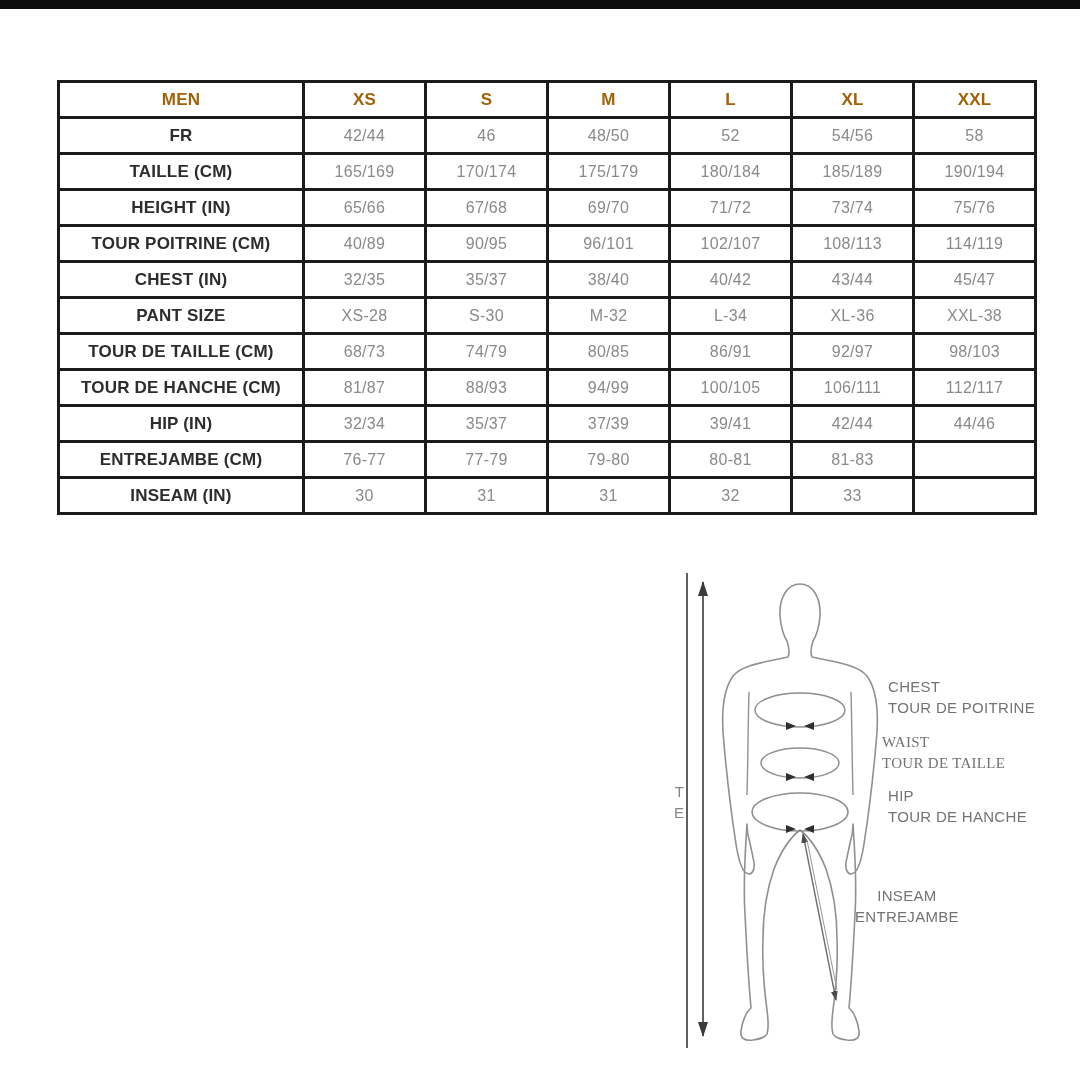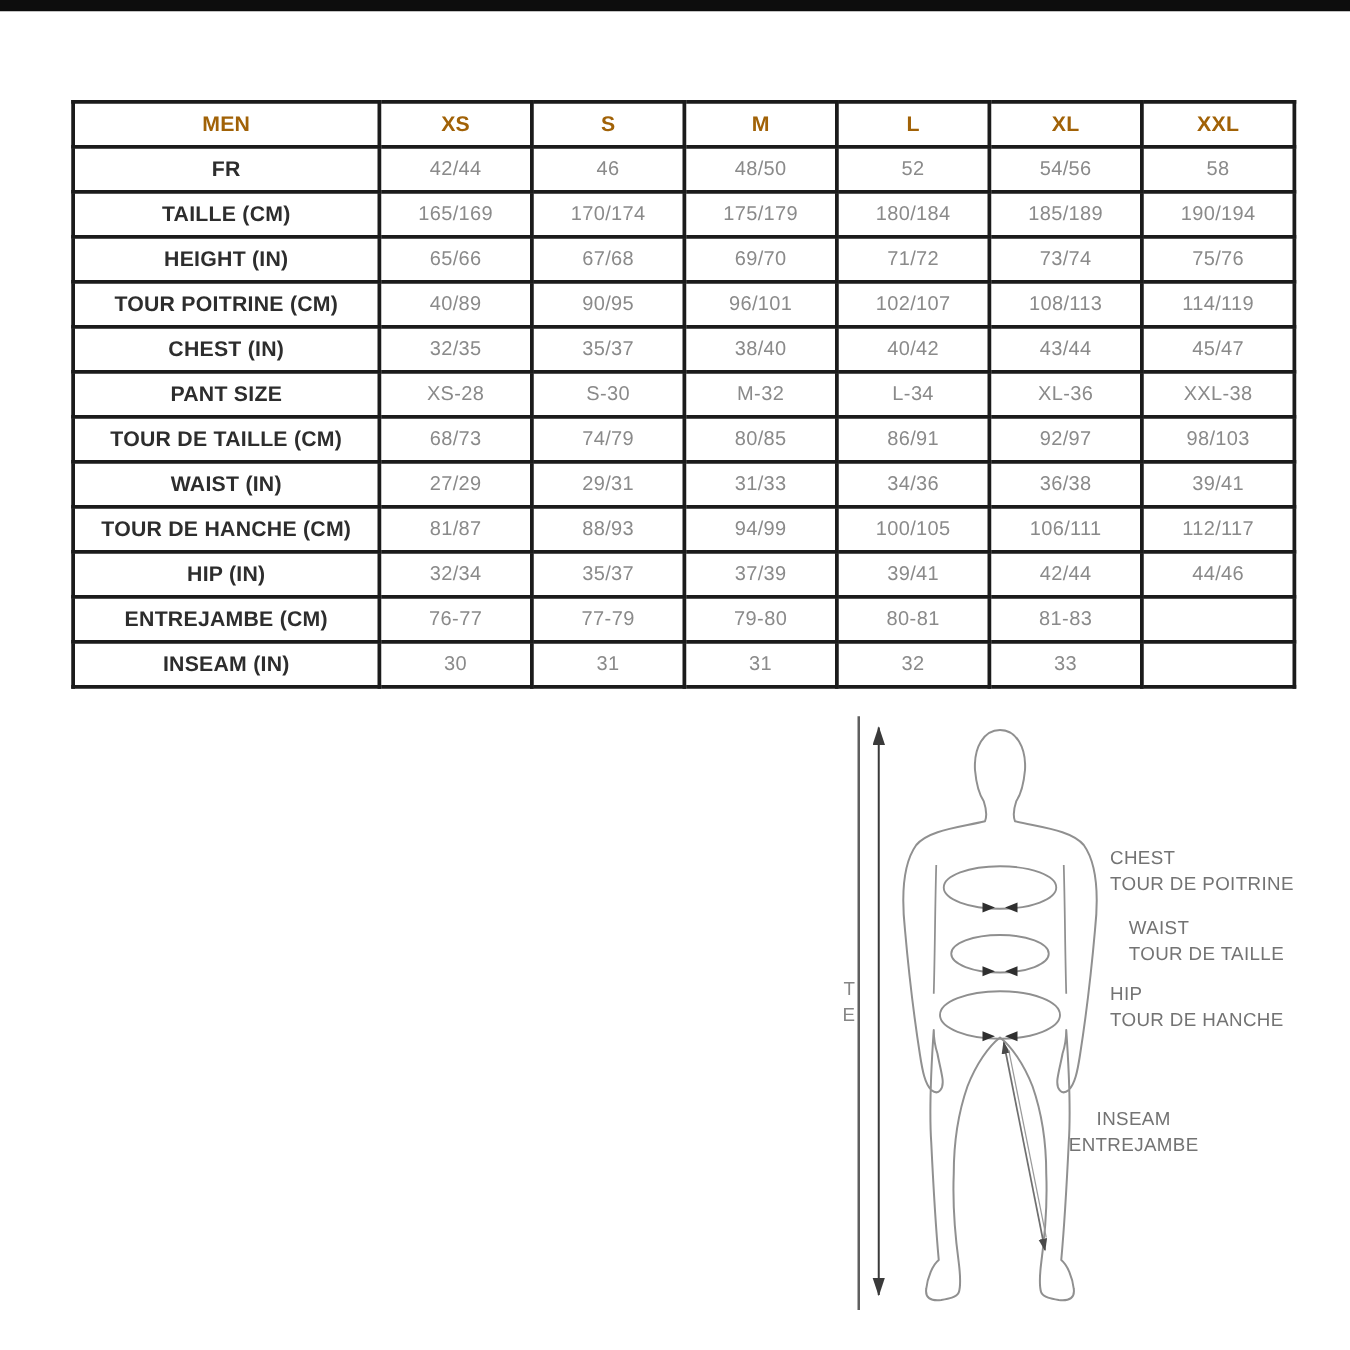--- a/index.html
+++ b/index.html
@@ -21,21 +21,21 @@
   table.size-table td.row-label{font-size:17px;font-weight:bold;color:#2d2d2d;letter-spacing:.2px;}
   table.size-table td.cell{font-size:16px;font-weight:normal;color:#8a8a8a;letter-spacing:.3px;}
   
   .diagram{position:absolute;left:640px;top:560px;width:440px;height:520px;}
   .figure-svg{position:absolute;left:0;top:0;}
   .meas-label{
     position:absolute;font-size:15px;line-height:21px;color:#737373;
     letter-spacing:.3px;white-space:nowrap;
   }
   #label-chest{left:248px;top:116px;}
-  #label-waist{left:263px;top:172px;}
+  #label-waist{left:242px;top:172px;font-family:Liberation Serif, serif;}
   #label-hip{left:248px;top:225px;}
   #label-inseam{left:215px;top:325px;text-align:center;}
   .cropped-fragment{
     position:absolute;left:18px;top:221px;width:26px;height:44px;overflow:hidden;
     font-size:15px;line-height:21px;color:#868686;text-align:right;
   }
 </style>
 </head>
 <body>
 
@@ -120,29 +120,20 @@
           <td class="cell">XXL-38</td>
         </tr>
         <tr>
           <td class="row-label">TOUR DE TAILLE (CM)</td>
           <td class="cell">68/73</td>
           <td class="cell">74/79</td>
           <td class="cell">80/85</td>
           <td class="cell">86/91</td>
           <td class="cell">92/97</td>
           <td class="cell">98/103</td>
-        </tr>
-        <tr>
-          <td class="row-label">WAIST (IN)</td>
-          <td class="cell">27/29</td>
-          <td class="cell">29/31</td>
-          <td class="cell">31/33</td>
-          <td class="cell">34/36</td>
-          <td class="cell">36/38</td>
-          <td class="cell">39/41</td>
         </tr>
         <tr>
           <td class="row-label">TOUR DE HANCHE (CM)</td>
           <td class="cell">81/87</td>
           <td class="cell">88/93</td>
           <td class="cell">94/99</td>
           <td class="cell">100/105</td>
           <td class="cell">106/111</td>
           <td class="cell">112/117</td>
         </tr>

